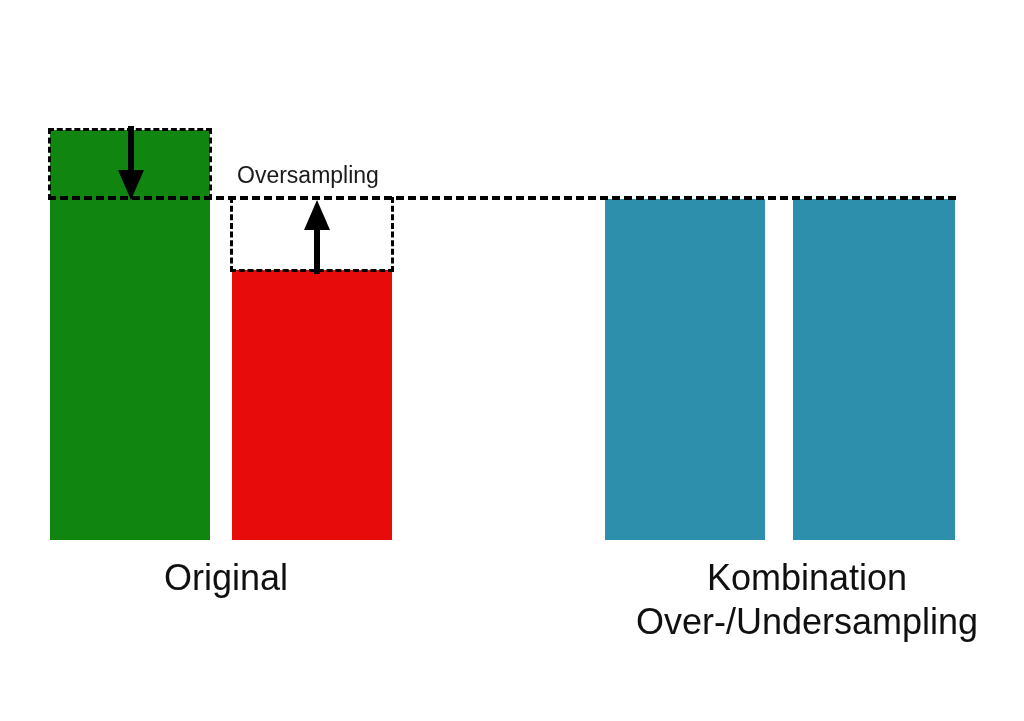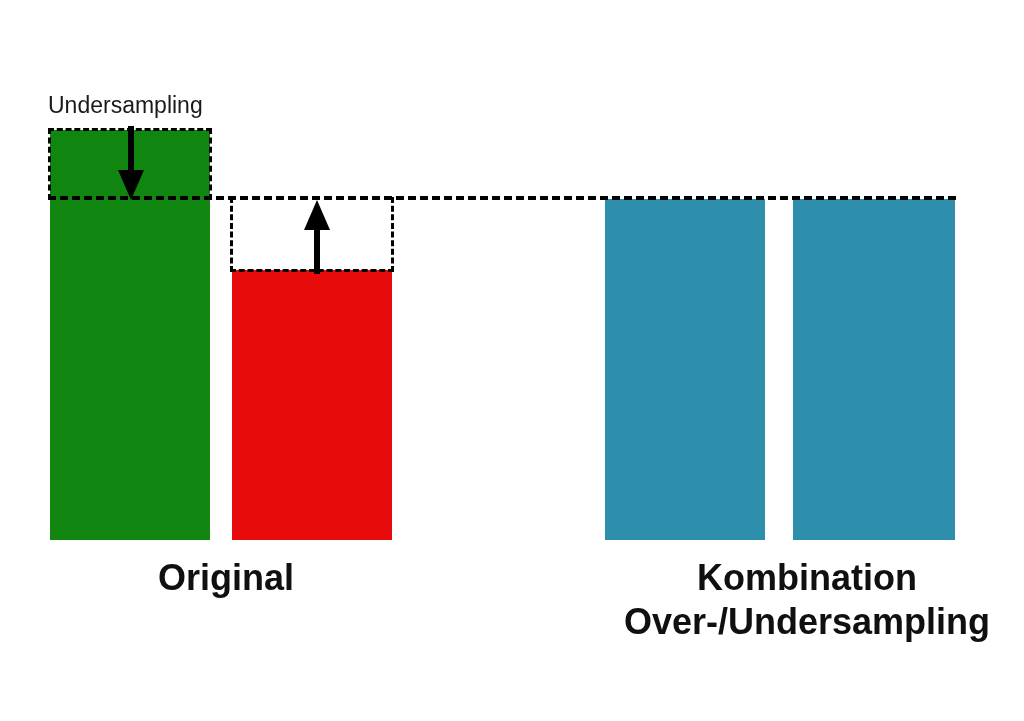--- a/index.html
+++ b/index.html
@@ -113,21 +113,21 @@
   }
   .annot-over {
     left: 237px;
     top: 162px;
   }
 
   
   .caption {
     position: absolute;
     font-family: "Liberation Sans", sans-serif;
-    font-weight: bold;
+    font-weight: normal;
     font-size: 36px;
     color: #101010;
     text-align: center;
     white-space: nowrap;
     line-height: 1.22;
   }
   .caption-original {
     left: 0px;
     top: 556px;
     width: 452px;
@@ -159,22 +159,22 @@
   <svg class="arrow arrow-down" viewBox="0 0 30 76">
     <rect x="12" y="0" width="6" height="50" fill="#000000"></rect>
     <polygon points="2,44 28,44 15,74" fill="#000000"></polygon>
   </svg>
 
   <svg class="arrow arrow-up" viewBox="0 0 30 76">
     <polygon points="2,32 28,32 15,2" fill="#000000"></polygon>
     <rect x="12" y="28" width="6" height="48" fill="#000000"></rect>
   </svg>
 
-  <div class="annot annot-under">Undersampling</div>
 
+  <div class="annot annot-over">Oversampling</div>
 
   <div class="caption caption-original">
     <span class="caption-line">Original</span>
   </div>
 
   <div class="caption caption-kombination">
     <span class="caption-line">Kombination</span>
     <span class="caption-line">Over-/Undersampling</span>
   </div>
 

